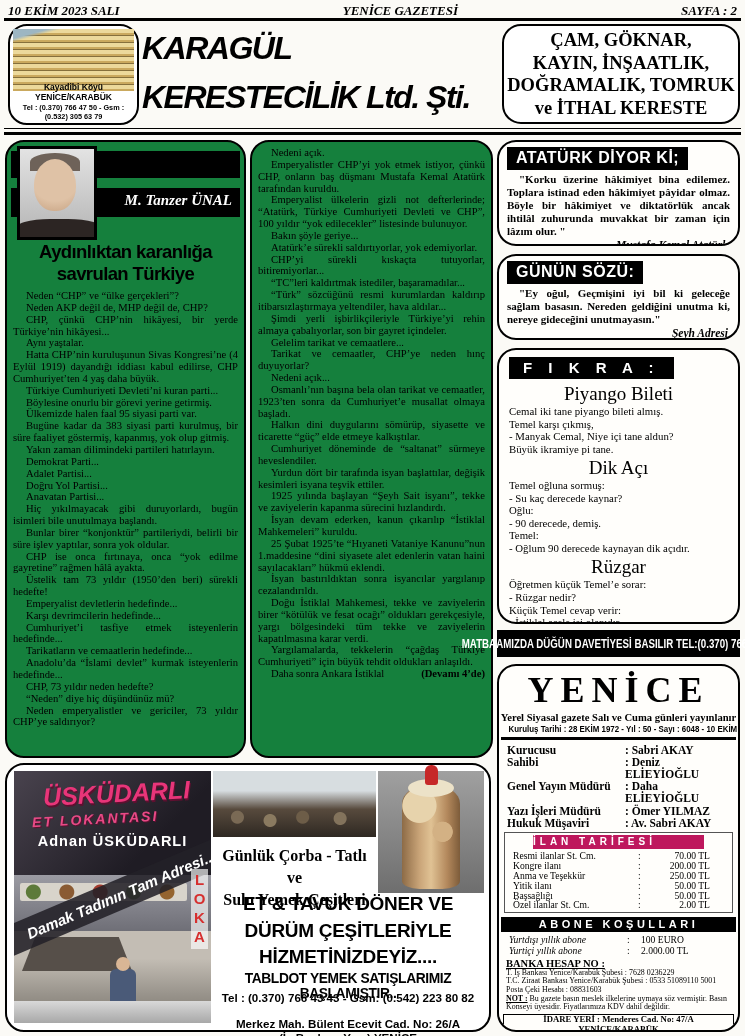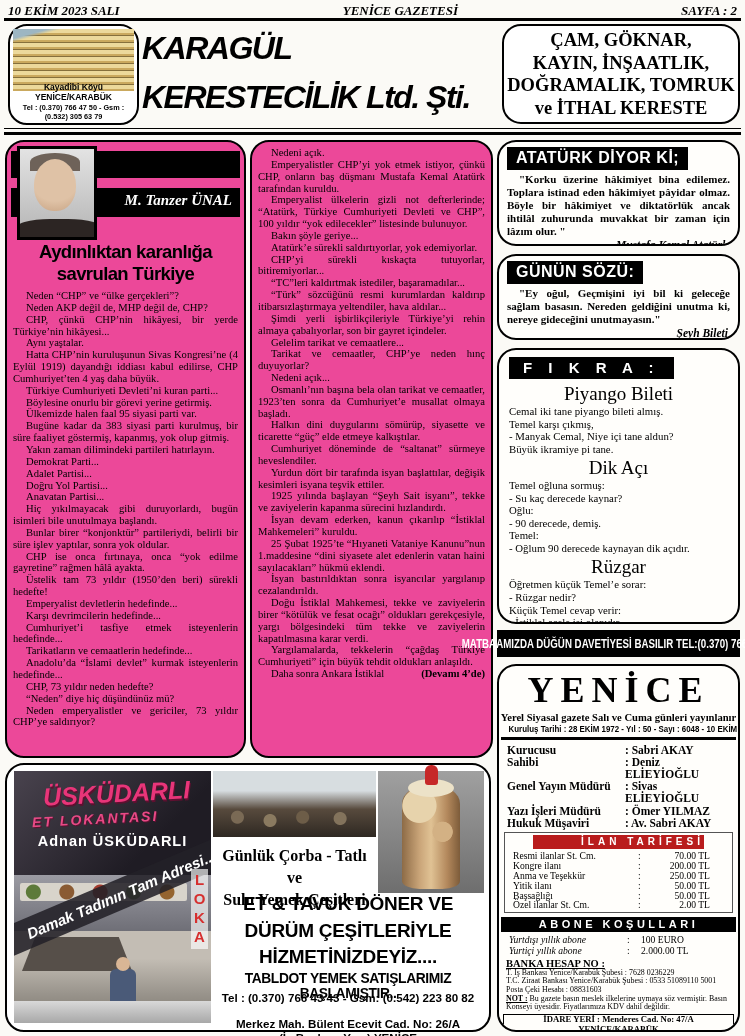--- a/index.html
+++ b/index.html
@@ -22,21 +22,21 @@
   .lumberpic{background:
       linear-gradient(165deg,#9db6c2 0 10%,rgba(157,182,194,0) 14%),
       repeating-linear-gradient(180deg,#ecd99b 0 4px,#caa95e 4px 6px,#86703c 6px 7px);}
   .lumbercap{left:3px;bottom:2px;right:3px;text-align:center;font-family:"Liberation Sans",sans-serif;}
   .lc1{font-size:8.5px;font-weight:700;}
   .lc2{font-size:7.3px;font-weight:700;margin-top:1px;}
   .karagul{left:142px;top:24px;width:356px;font:italic 800 32px "Liberation Sans",sans-serif;letter-spacing:-1.5px;line-height:49px;}
   .prodbox{left:502px;top:24px;width:238px;height:100px;border:2.5px solid #000;background:#fff;text-align:center;padding-top:3px;}
   .prodbox div{font:700 18.5px "Liberation Serif",serif;line-height:22.5px;}
   
-  .artbox{border:2px solid #000;background:#ec4899;overflow:hidden;}
+  .artbox{border:2px solid #000;background:#15803d;overflow:hidden;}
   .leftcol{left:5px;top:140px;width:241px;height:618px;}
   .midcol{left:250px;top:140px;width:243px;height:618px;padding-top:5px;}
   .para{margin:0;padding:0 6px;font-size:10.6px;line-height:11.85px;text-align:justify;text-indent:13px;}
   .authhead{position:relative;height:96px;}
   .bar{position:absolute;left:4px;right:4px;background:#000;}
   .bar1{top:9px;height:27px;}
   .bar2{top:46px;height:29px;}
   .authname{position:absolute;top:50px;right:12px;color:#fff;font:italic 700 15px "Liberation Serif",serif;}
   .photo{position:absolute;left:10px;top:4px;width:74px;height:88px;border:3px solid #000;background:linear-gradient(180deg,#e3e3e3,#b5b5b5);overflow:hidden;}
   .face{position:absolute;left:14px;top:10px;width:42px;height:52px;border-radius:50% 50% 46% 46%;background:radial-gradient(circle at 50% 35%,#dfc2a6 0 60%,#c7a383 100%);}
@@ -63,21 +63,21 @@
   
   .bxYen{top:664px;height:368px;}
   .mname{text-align:center;font:700 36px "Liberation Serif",serif;letter-spacing:7px;line-height:40px;margin-top:4px;}
   .msub{text-align:center;font-size:10.6px;font-weight:600;margin-top:2px;}
   .mfound{text-align:center;font:700 8.6px "Liberation Sans",sans-serif;transform:scaleX(0.92);white-space:nowrap;margin-top:1px;}
   .mrule{height:2.5px;background:#000;margin:3px 2px 4px;}
   .srow{display:flex;padding:0 8px;font-weight:700;font-size:11.5px;line-height:12.2px;}
   .sl{width:118px;}
   .sv{flex:1;}
   .ilanbox{margin:3px 5px 0;border:1.5px solid #555;padding-bottom:2px;}
-  .ilanband{display:block;background:#b91c1c;color:#fff;text-align:right;font:700 10px "Liberation Sans",sans-serif;letter-spacing:4px;margin:2px 28px;padding:1px 0 2px;}
+  .ilanband{display:block;background:#be185d;color:#fff;text-align:left;font:700 10px "Liberation Sans",sans-serif;letter-spacing:4px;margin:2px 28px;padding:1px 0 2px;}
   .irow{display:flex;padding:0 8px;font-size:9.6px;line-height:9.9px;}
   .il{flex:1;}
   .ic{width:14px;}
   .ip{width:58px;text-align:right;padding-right:14px;}
   .aboneband{display:block;background:#000;color:#fff;text-align:center;font:700 11px "Liberation Sans",sans-serif;letter-spacing:3.5px;margin:4px 2px 2px;padding:1px 0 2px;}
   .arow{display:flex;padding:0 10px;font-size:9.6px;line-height:11px;}
   .al{width:118px;font-style:italic;}
   .ac{width:14px;}
   .banka{padding:2px 7px 0;}
   .bktitle{font-size:10.5px;font-weight:700;text-decoration:underline;}
@@ -235,21 +235,21 @@
 
 <div class="abs nb rbox bxAta">
   <span class="band ataBand">ATATÜRK DİYOR Kİ;</span>
   <div class="quote">"Korku üzerine hâkimiyet bina edilemez. Toplara istinad eden hâkimiyet pâyidar olmaz. Böyle bir hâkimiyet ve diktatörlük ancak ihtilâl zuhurunda muvakkat bir zaman için lâzım olur. "</div>
   <div class="sig">Mustafa Kemal Atatürk</div>
 </div>
 
 <div class="abs nb rbox bxGun">
   <span class="band ataBand">GÜNÜN SÖZÜ:</span>
   <div class="quote">"Ey oğul, Geçmişini iyi bil ki geleceğe sağlam basasın. Nereden geldiğini unutma ki, nereye gideceğini unutmayasın."</div>
-  <div class="sig">Şeyh Bileti</div>
+  <div class="sig">Şeyh Adresi</div>
 </div>
 
 <div class="abs nb rbox bxFik">
   <span class="band fikBand">F I K R A :</span>
   <div>
 
   <div class="fk joke-title">Piyango Bileti</div>
       <div class="fk">Cemal iki tane piyango bileti almış.</div>
       <div class="fk">Temel karşı çıkmış,</div>
       <div class="fk">- Manyak Cemal, Niye içi tane aldun?</div>
@@ -285,21 +285,21 @@
         <span class="sv"><span>:</span> <span>Sabri AKAY</span></span>
       </div>
 
       <div class="srow">
         <span class="sl">Sahibi</span>
         <span class="sv"><span>:</span> <span>Deniz ELİEYİOĞLU</span></span>
       </div>
 
       <div class="srow">
         <span class="sl">Genel Yayın Müdürü</span>
-        <span class="sv"><span>:</span> <span>Sivas ELİEYİOĞLU</span></span>
+        <span class="sv"><span>:</span> <span>Daha ELİEYİOĞLU</span></span>
       </div>
 
       <div class="srow">
         <span class="sl">Yazı İşleri Müdürü</span>
         <span class="sv"><span>:</span> <span>Ömer YILMAZ</span></span>
       </div>
 
       <div class="srow">
         <span class="sl">Hukuk Müşaviri</span>
         <span class="sv"><span>:</span> <span>Av. Sabri AKAY</span></span>

